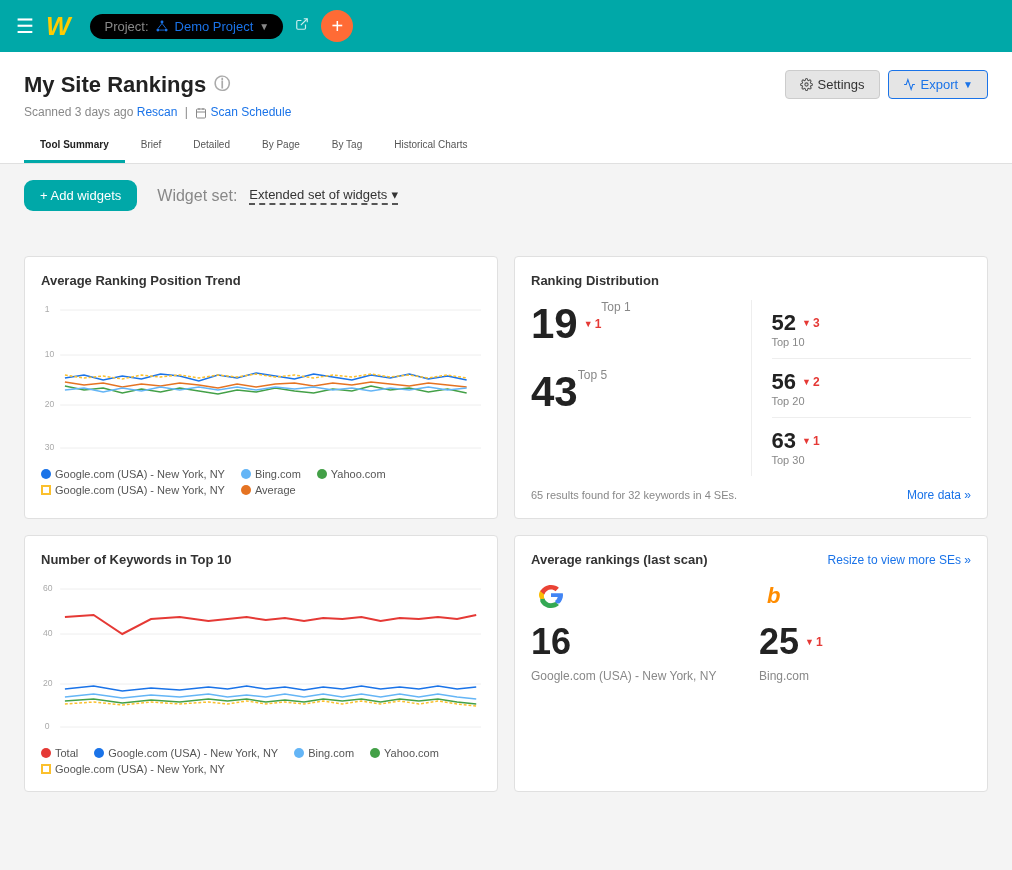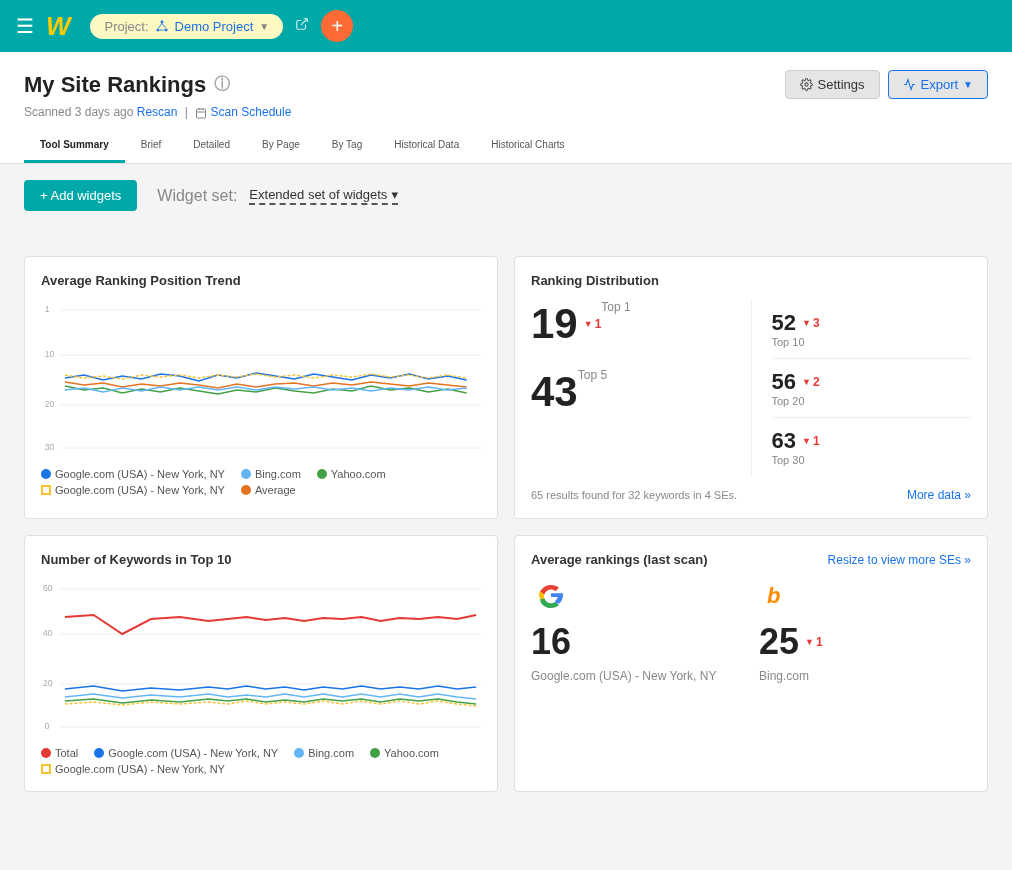--- a/index.html
+++ b/index.html
@@ -11,21 +11,21 @@
       height: 52px;
       display: flex;
       align-items: center;
       padding: 0 16px;
       gap: 12px;
     }
     .topnav-menu-icon { color: #fff; font-size: 20px; cursor: pointer; }
     .topnav-logo { color: #fff; font-size: 26px; font-weight: bold; font-style: italic; margin-right: 8px; }
     .topnav-logo span { color: #ffcc00; }
     .project-selector {
-      background: #fef9c3;
+      background: #000000;
       border-radius: 20px;
       padding: 5px 14px;
       display: flex;
       align-items: center;
       gap: 6px;
       font-size: 13px;
       cursor: pointer;
       color: #333;
     }
     .project-selector .label { color: #888; }
@@ -129,21 +129,21 @@
     .widget-toolbar {
       display: flex;
       align-items: center;
       gap: 12px;
       margin-bottom: 16px;
     }
     .btn-add-widgets {
       background: #00a8a8;
       color: #fff;
       border: none;
-      border-radius: 4px;
+      border-radius: 9px;
       padding: 8px 16px;
       font-size: 13px;
       cursor: pointer;
       display: flex;
       align-items: center;
       gap: 4px;
     }
     .widget-set-label { color: #888; font-size: 16px; margin-left: 8px; }
     .widget-set-selector {
       border-bottom: 2px dashed #555;
@@ -362,21 +362,20 @@
         <line x1="3" y1="10" x2="21" y2="10"></line>
       </svg>
     <a>Scan Schedule</a>
   </div>
   <div class="tabs">
     <div class="tab active">Tool Summary</div>
     <div class="tab">Brief</div>
     <div class="tab">Detailed</div>
     <div class="tab">By Page</div>
     <div class="tab">By Tag</div>
-    <div class="tab">Historical Data</div>
     <div class="tab">Historical Charts</div>
   </div>
 </div>
 
 <div class="main-content">
 
   <div class="widget-toolbar">
     <button class="btn-add-widgets">+ Add widgets</button>
     <span class="widget-set-label">Widget set:</span>
     <div class="widget-set-selector">

